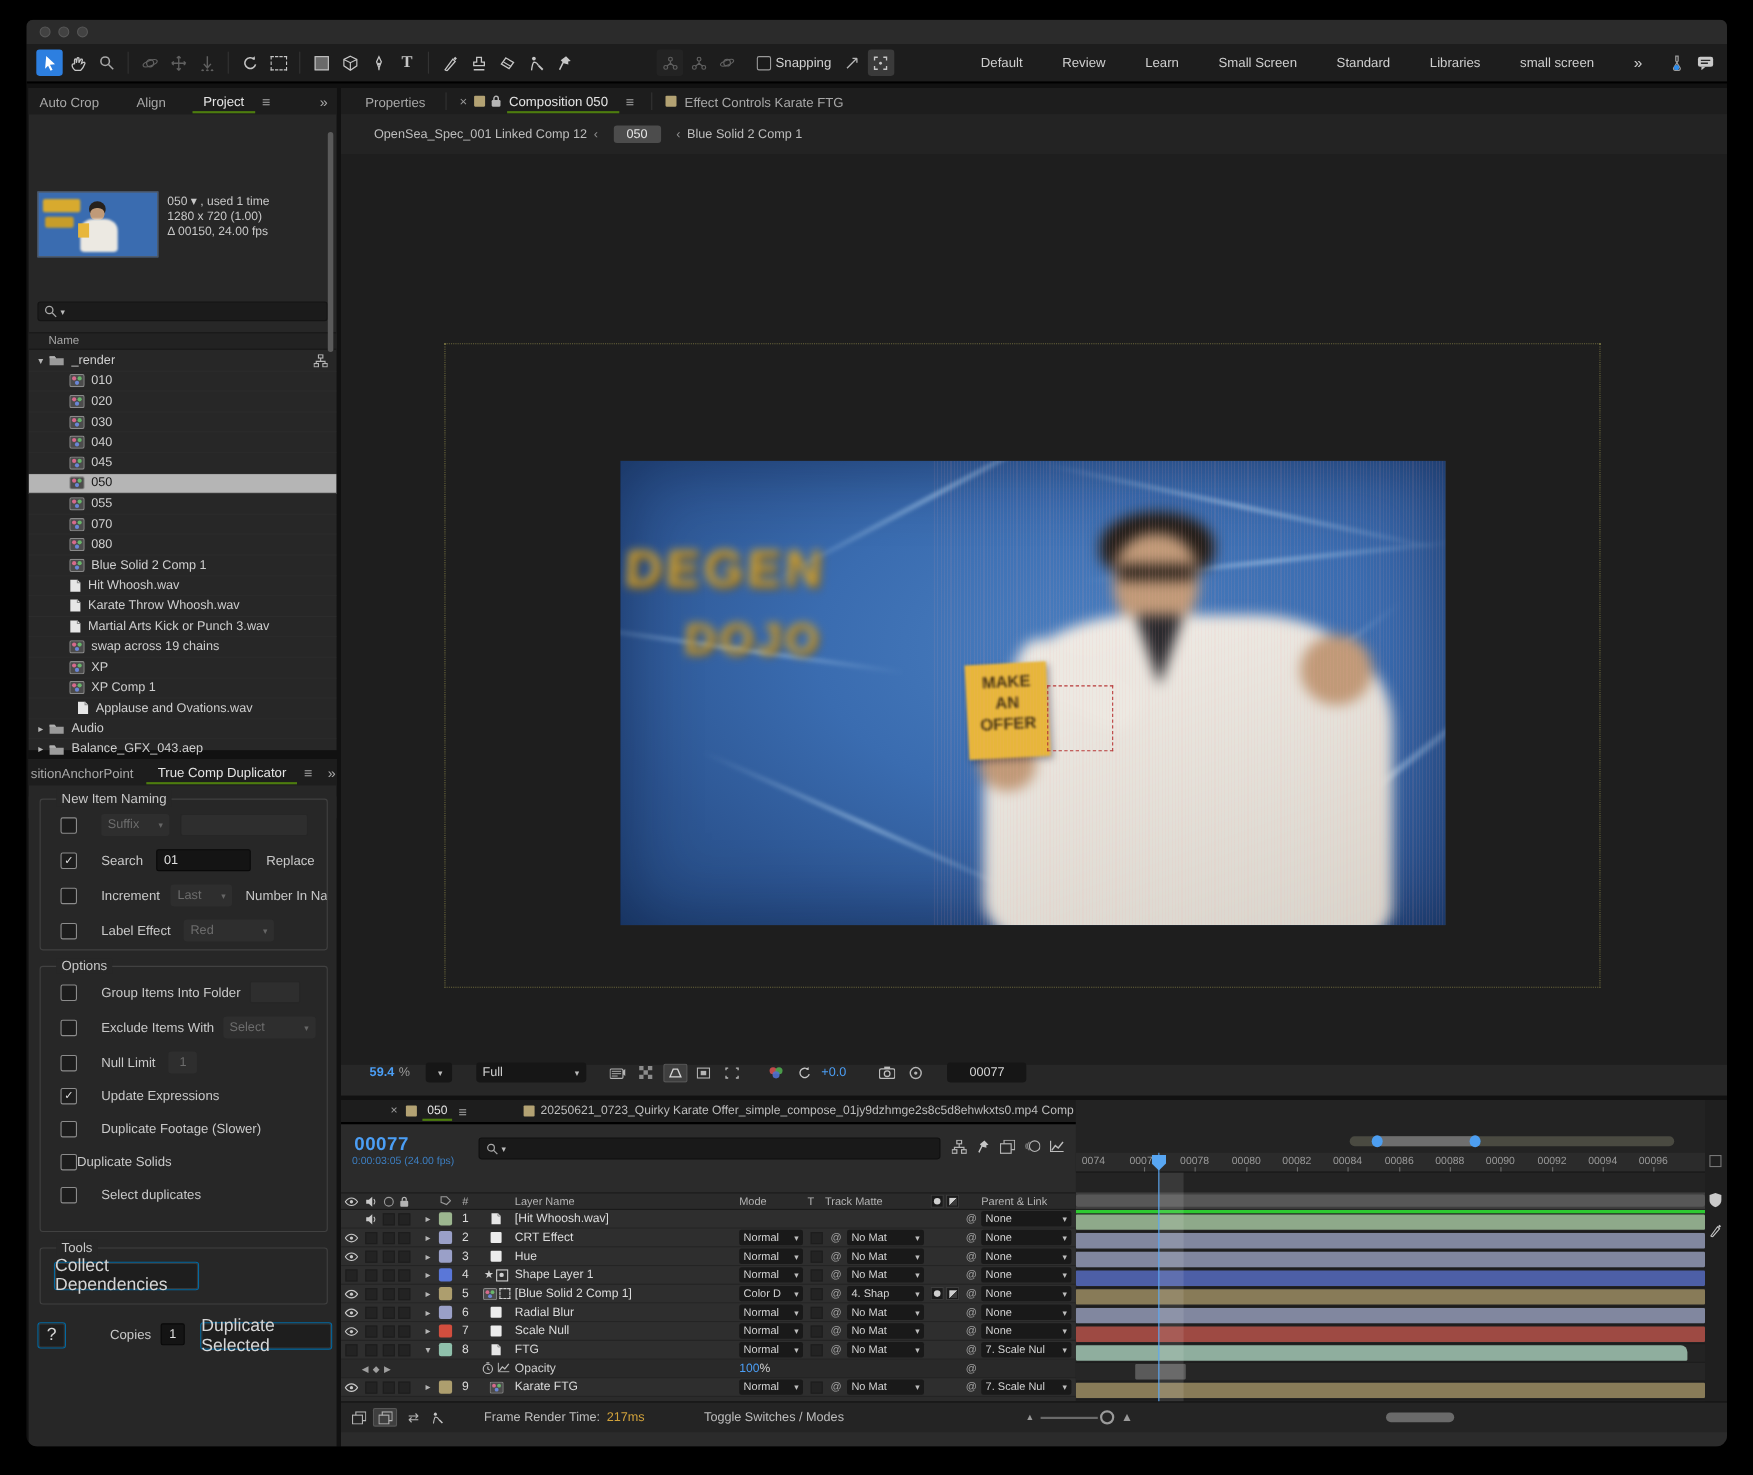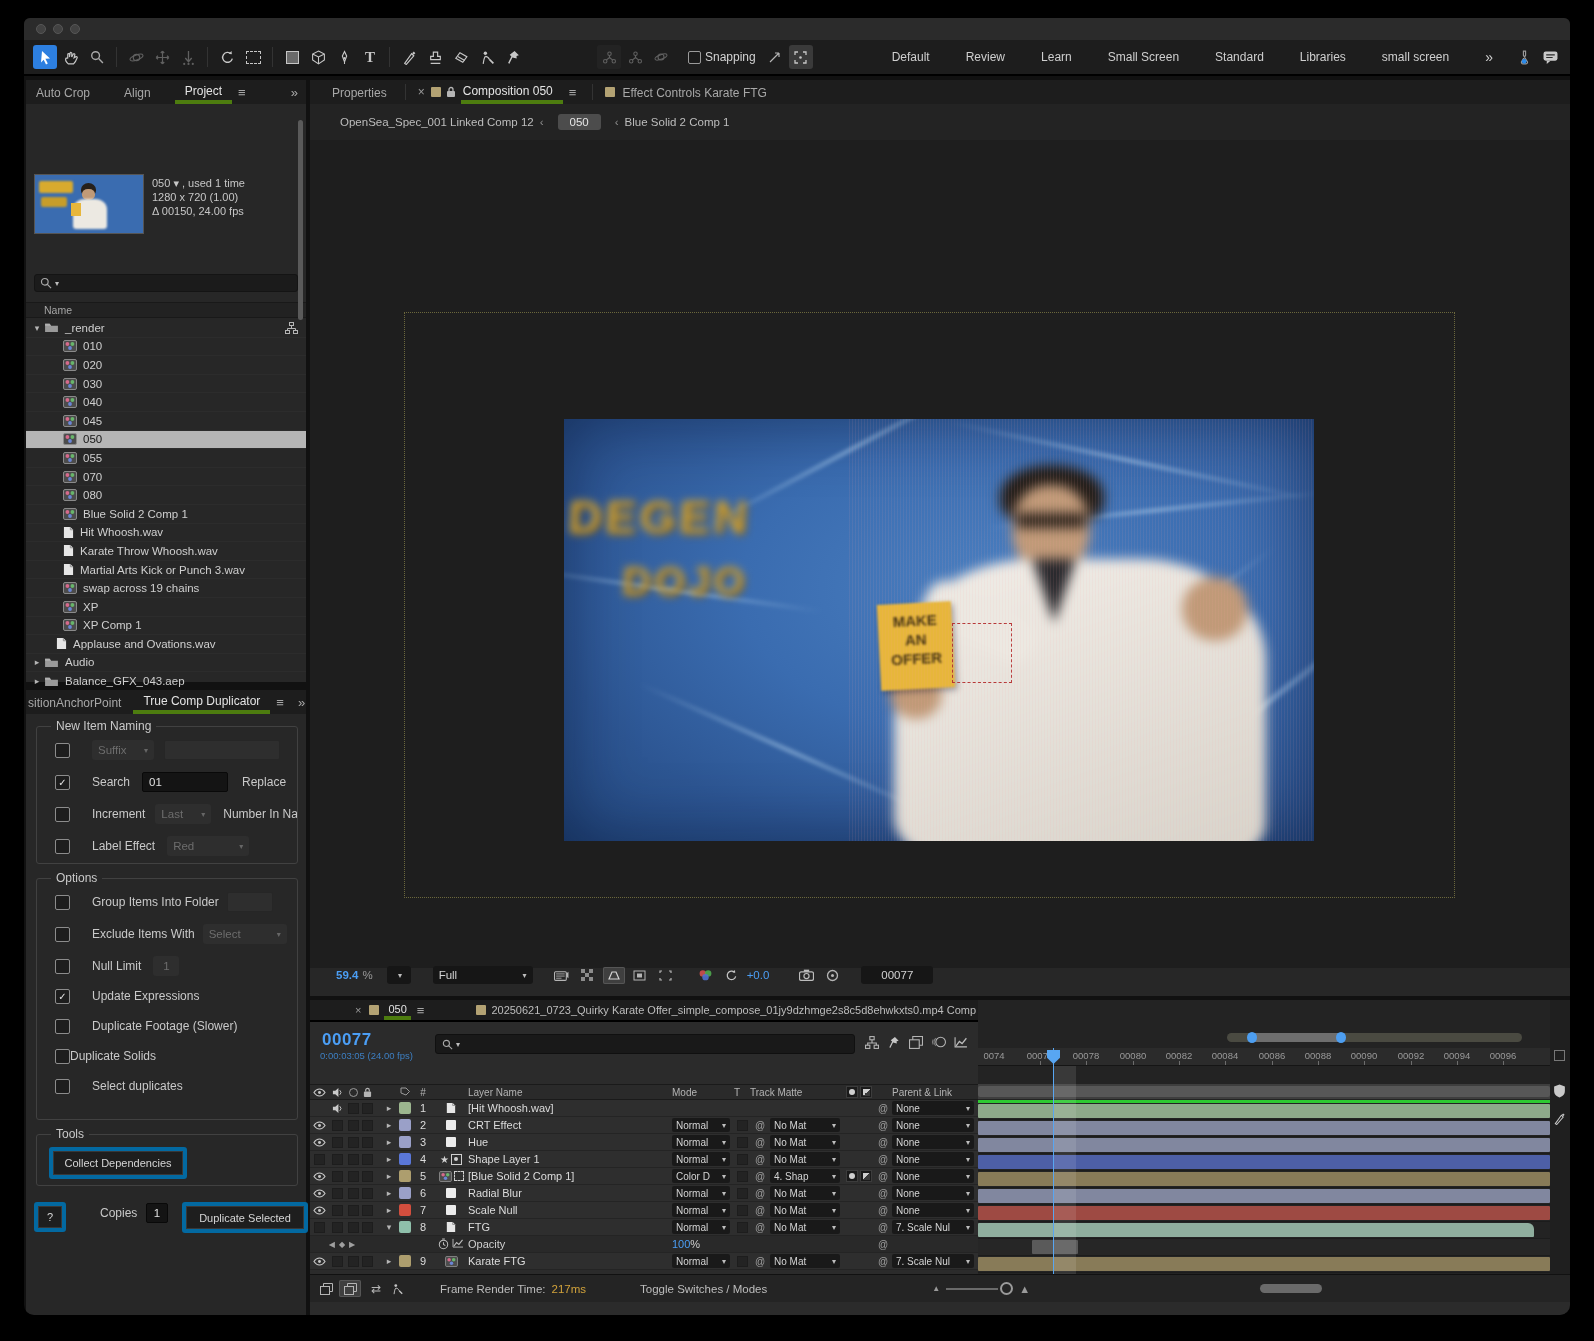--- a/index.html
+++ b/index.html
@@ -20,48 +20,48 @@
   .tool.dim{opacity:.4;}
   .tsep{width:1px;height:20px;background:#333;margin:0 6px;}
   .snaplbl{font-size:12px;color:#d2d2d2;margin:0 6px 0 4px;}
   .snapbox{width:11px;height:11px;border:1.5px solid #9a9a9a;border-radius:2px;background:#1a1a1a;}
   .wslabel{font-size:12px;color:#cfcfcf;padding:0 18px;white-space:nowrap;}
   .wsbar{display:flex;align-items:center;margin-left:auto;}
   
   .panel{position:absolute;background:#272727;}
   .ptabs{position:absolute;left:0;top:0;right:0;height:24px;background:#1d1d1d;display:flex;align-items:center;font-size:12px;color:#a8a8a8;white-space:nowrap;overflow:hidden;}
   .ptab{padding:4px 10px 2px 10px;}
-  .ptab.on{color:#e4e4e4;border-bottom:4px solid #4d7c0f;}
+  .ptab.on{color:#e4e4e4;border-bottom:2px solid #4d7c0f;}
   .menu-glyph{color:#a8a8a8;font-size:13px;padding:0 6px;}
   .ovf{margin-left:auto;padding:0 8px;color:#a8a8a8;font-size:13px;}
   .chip{display:inline-block;width:10px;height:10px;background:#b3a273;border-radius:1px;margin:0 5px 0 2px;flex:none;}
   
   .pinfo{font-size:11px;color:#c7c7c7;line-height:14px;}
   .searchbox{position:absolute;left:8px;top:194px;width:264px;height:18px;background:#1b1b1b;border:1px solid #141414;border-radius:3px;display:flex;align-items:center;color:#9a9a9a;font-size:11px;padding-left:5px;box-sizing:border-box;}
   .colhead{position:absolute;left:0;top:222px;width:280px;height:16px;background:#222;border-top:1px solid #191919;border-bottom:1px solid #191919;box-sizing:border-box;font-size:10.5px;color:#a5a5a5;padding-left:18px;line-height:15px;}
   .plist{position:absolute;left:0;top:239px;width:280px;height:404px;overflow:hidden;}
   .pr{height:18.6px;display:flex;align-items:center;font-size:11.5px;color:#cfcfcf;border-bottom:1px solid #2c2c2c;box-sizing:border-box;white-space:nowrap;}
   .pr.sel{background:#b5b5b5;color:#151515;}
   .pr .ic{flex:none;margin-right:6px;display:flex;}
   .chev{width:14px;flex:none;color:#b5b5b5;font-size:9px;text-align:center;}
   .lvl1{padding-left:37px;}
-  .lvl0{padding-left:30px;}
+  .lvl0{padding-left:44px;}
   .pbottom{position:absolute;left:0;top:644px;width:280px;height:20px;background:#232323;display:flex;align-items:center;gap:10px;padding-left:8px;box-sizing:border-box;}
   .bpc{border:1px solid #5a5a5a;border-radius:2px;font-size:10.5px;color:#d6d6d6;padding:1px 7px;}
   .pill{position:absolute;right:14px;top:4px;width:30px;height:11px;border-radius:6px;background:#4a4a4a;}
   .pscroll{position:absolute;right:3px;top:40px;width:5px;height:200px;background:#5a5a5a;border-radius:3px;}
   
   .grp{position:absolute;border:1px solid #414141;border-radius:3px;box-sizing:border-box;}
   .gt{position:absolute;top:-8px;left:14px;background:#272727;padding:0 5px;font-size:12px;color:#c9c9c9;}
   .frow{position:absolute;left:0;width:100%;height:22px;display:flex;align-items:center;}
   .ck{width:13px;height:13px;border:1.5px solid #8c8c8c;border-radius:2px;background:#1d1d1d;flex:none;display:flex;align-items:center;justify-content:center;font-size:10px;color:#e2e2e2;box-sizing:content-box;}
   .flbl{font-size:12px;color:#c9c9c9;}
   .dsel{height:20px;background:#2e2e2e;border-radius:3px;color:#6d6d6d;font-size:11.5px;display:flex;align-items:center;padding:0 6px;box-sizing:border-box;justify-content:space-between;}
   .tin{height:20px;background:#141414;border:1px solid #090909;border-radius:2px;color:#e0e0e0;font-size:11.5px;display:flex;align-items:center;padding:0 6px;box-sizing:border-box;}
-  .btn{background:#1e1e1e;border:4px solid #0369a1;box-shadow:inset 0 0 0 1px #383838;border-radius:3px;color:#d6d6d6;font-size:11px;display:flex;align-items:center;justify-content:center;}
+  .btn{background:#1e1e1e;border:1px solid #0369a1;box-shadow:inset 0 0 0 1px #383838;border-radius:3px;color:#d6d6d6;font-size:16px;display:flex;align-items:center;justify-content:center;}
   
   .bcrumb{position:absolute;left:0;top:24px;right:0;height:36px;background:#232323;display:flex;align-items:center;font-size:11.5px;color:#bdbdbd;}
   .bpill{background:#4c4c4c;border-radius:3px;color:#e6e6e6;padding:2px 12px;margin:0 8px;}
   .viewer{position:absolute;left:0;top:60px;right:0;height:828px;background:#1e1e1e;overflow:hidden;}
   .guide{position:absolute;left:94px;top:172px;width:1051px;height:586px;border:1px dotted #6b673c;box-sizing:border-box;}
   .video{position:absolute;left:254px;top:279px;width:750px;height:422px;overflow:hidden;
          background:radial-gradient(ellipse at 58% 40%, #4a7fc0 0%, #3a6cb0 42%, #2d5693 74%, #24497f 100%);
          box-shadow:inset 0 0 70px rgba(0,10,40,.45);}
   .stk{position:absolute;height:3px;background:linear-gradient(90deg,rgba(190,225,255,0),rgba(205,235,255,.6),rgba(190,225,255,0));filter:blur(2px);}
   .v-word{position:absolute;font-weight:bold;color:#cf9f2f;filter:blur(4.5px);text-shadow:2px 2px 0 #6b4f17;letter-spacing:3px;transform:skew(-3deg);}

